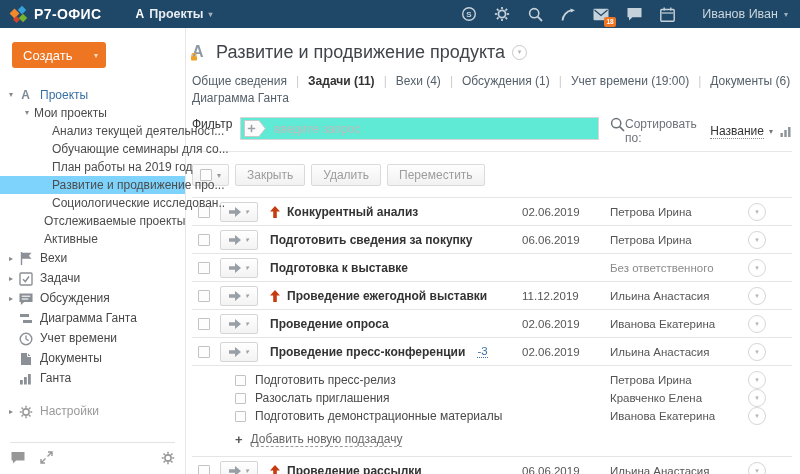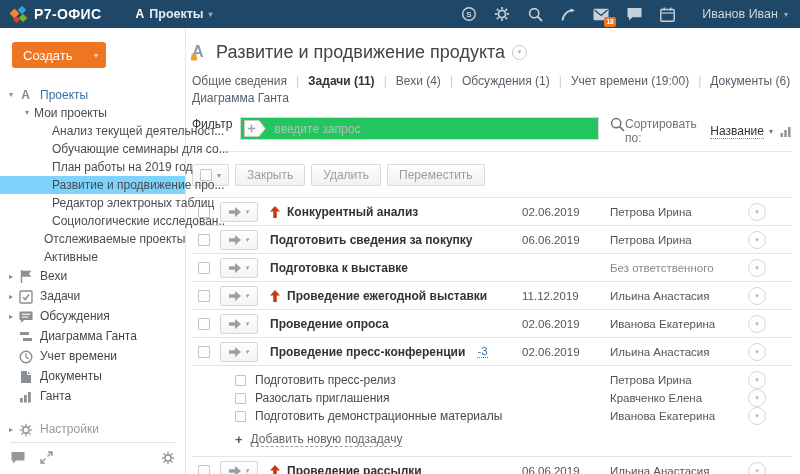--- a/index.html
+++ b/index.html
@@ -56,21 +56,21 @@
   .proj-ic .a-glyph { color:#8d99a4; font-size:16px; }
   .proj-ic svg { position:absolute; left:-2px; bottom:0; }
   .page-title { font-size:18px; color:#40454b; font-weight:400; }
   .circle-btn { width:15px; height:15px; border:1px solid #c9c9c9; border-radius:50%; display:inline-flex; align-items:center; justify-content:center; font-size:7px; color:#b5b5b5; cursor:pointer; background:#fff; }
   .tabs { margin-top:9px; font-size:12px; color:#55606a; line-height:17px; }
   .tab { cursor:pointer; white-space:nowrap; }
   .tab.active { font-weight:bold; color:#333; }
   .tabs-row1 .tab + .tab::before { content:"|"; color:#ccc; margin:0 9px; font-weight:normal; }
   .filter-row { display:flex; align-items:flex-start; margin-top:10px; height:24px; }
   .filter-label { font-size:12px; color:#333; margin-right:8px; }
-  .filter-box { width:382px; height:23px; border:1px solid #d6d6d6; display:flex; align-items:center; padding:0 6px 0 3px; background:#22c55e; }
+  .filter-box { width:382px; height:23px; border:1px solid #d6d6d6; display:flex; align-items:center; padding:0 6px 0 3px; background:#5eead4; }
   .filter-plus { cursor:pointer; display:flex; margin-right:8px; }
   .filter-input { flex:1; border:none; outline:none; font-size:12px; color:#444; font-family:inherit; background:transparent; }
   .filter-input::placeholder { color:#bcbcbc; }
   .search-btn { margin-left:11px; cursor:pointer; display:flex; }
   .sort-group { margin-left:auto; display:flex; align-items:center; gap:5px; font-size:12px; }
   .sort-label { color:#6d737a; }
   .sort-value { color:#333; border-bottom:1px dotted #8a8a8a; cursor:pointer; }
   .sort-caret { font-size:8px; color:#777; }
   .sort-dir { display:flex; cursor:pointer; margin-left:2px; }
 
@@ -208,23 +208,20 @@
             <span>Анализ текущей деятельност...</span>
           </div>
         <div class="titem t-leaf">
             <span>Обучающие семинары для со...</span>
           </div>
         <div class="titem t-leaf">
             <span>План работы на 2019 год</span>
           </div>
         <div class="titem t-leaf selected">
             <span>Развитие и продвижение про...</span>
-          </div>
-        <div class="titem t-leaf">
-            <span>Редактор электроных таблиц</span>
           </div>
         <div class="titem t-leaf">
             <span>Социологические исследован..</span>
           </div>
         <div class="titem t-mid">
             <span>Отслеживаемые проекты</span>
           </div>
         <div class="titem t-mid">
             <span>Активные</span>
           </div>

